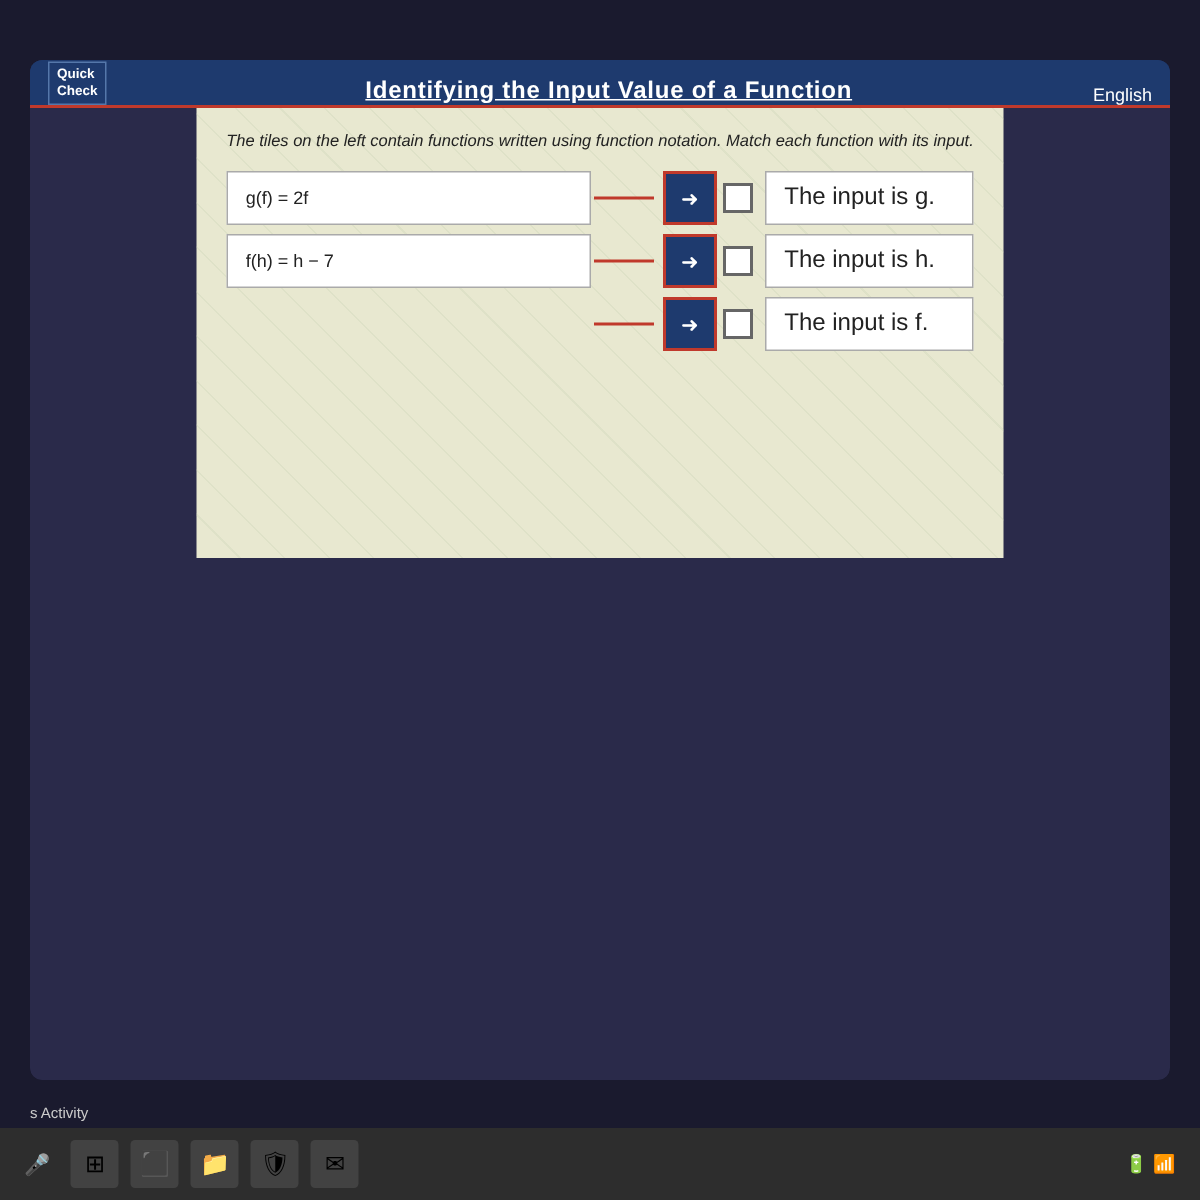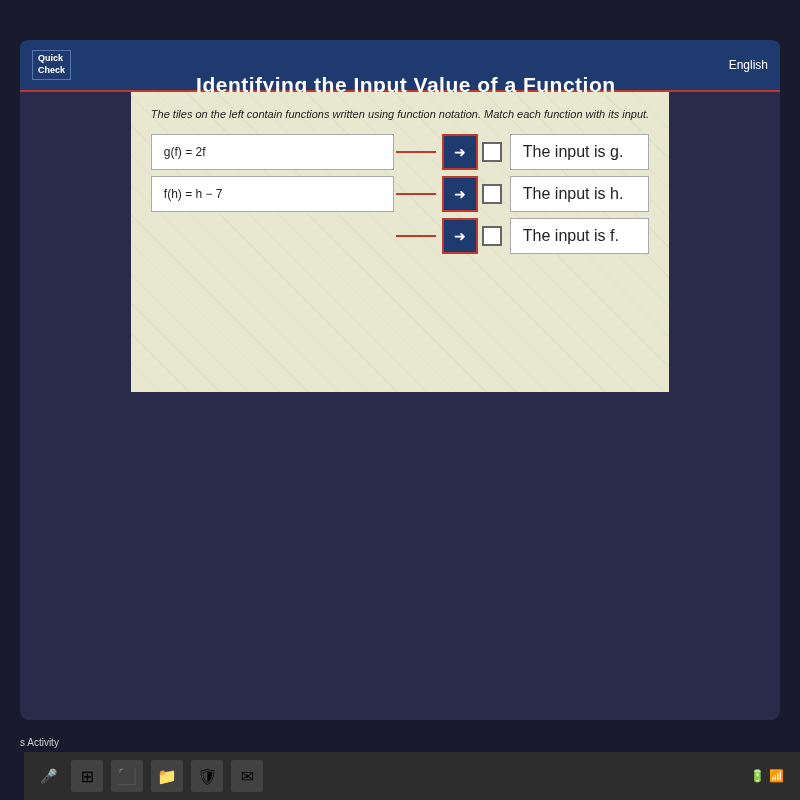--- a/index.html
+++ b/index.html
@@ -30,41 +30,41 @@
       top: 0;
       left: 0;
       right: 0;
       bottom: 0;
       background: #2a2a4a;
     }
 
     
     .header-bar {
       background: #1e3a6e;
-      height: 52px;
-      display: flex;
-      align-items: center;
+      height: 32px;
+      display: flex;
+      align-items: flex-end;
       padding: 0 12px;
       border-bottom: 2px solid #c0392b;
     }
 
     .quick-check-label {
       background: #1e3a6e;
       color: white;
       font-size: 9px;
       font-weight: bold;
       padding: 2px 5px;
       border: 1px solid #5577aa;
       margin-right: 12px;
       line-height: 1.3;
     }
 
     .header-title {
       color: white;
-      font-size: 21px;
+      font-size: 16px;
       font-weight: bold;
       text-decoration: underline;
       flex: 1;
       text-align: center;
       letter-spacing: 0.5px;
       margin-top: 40px;
     }
 
     .english-label {
       color: white;
@@ -203,21 +203,20 @@
     .taskbar {
       position: absolute;
       bottom: 0;
       left: 0;
       right: 0;
       height: 80px;
       background: #1a1a2e;
       display: flex;
       flex-direction: column;
       justify-content: flex-end;
-      padding-left: 24px;
     }
 
     .taskbar-bottom {
       background: #2d2d2d;
       height: 48px;
       display: flex;
       align-items: center;
       padding: 0 16px;
       gap: 8px;
     }

